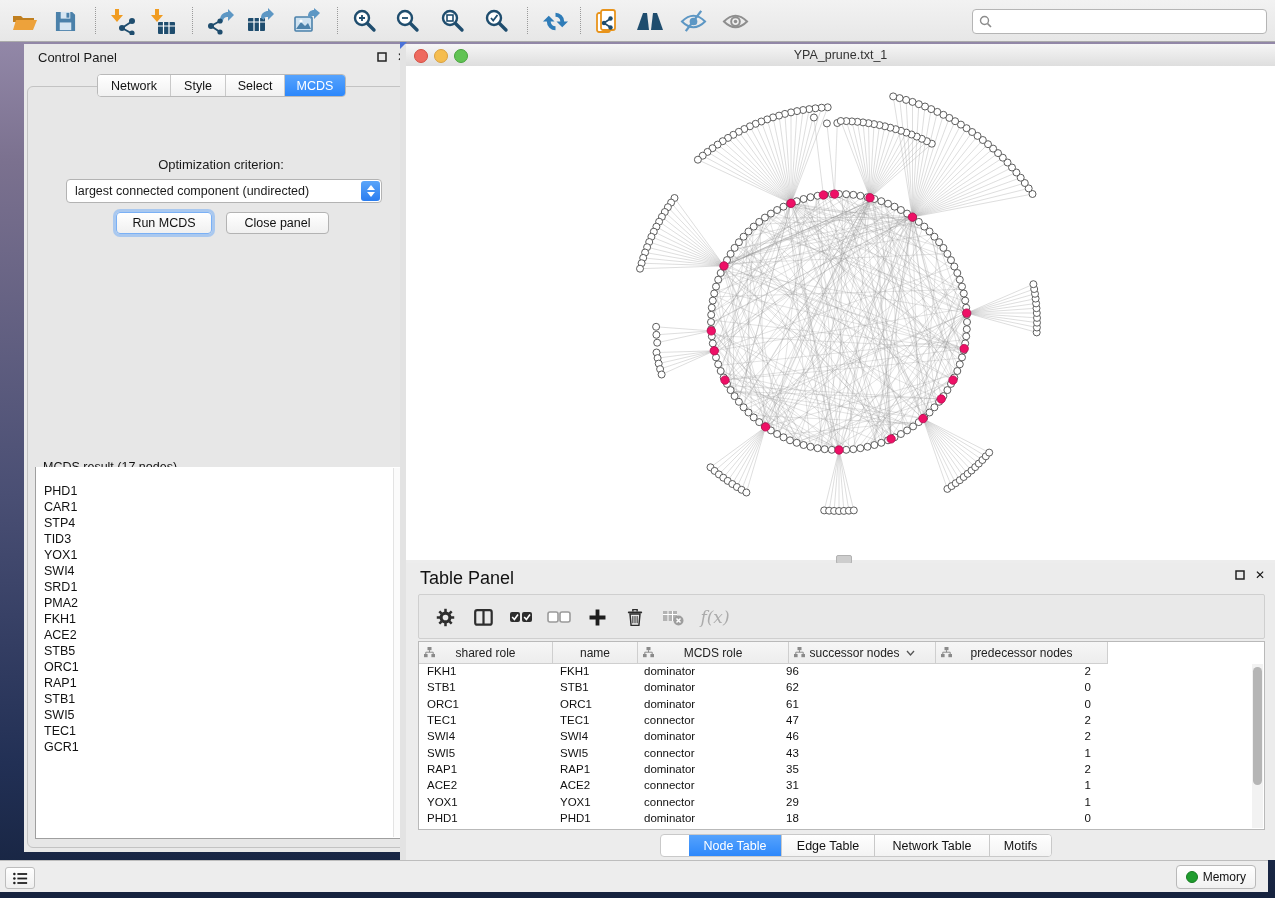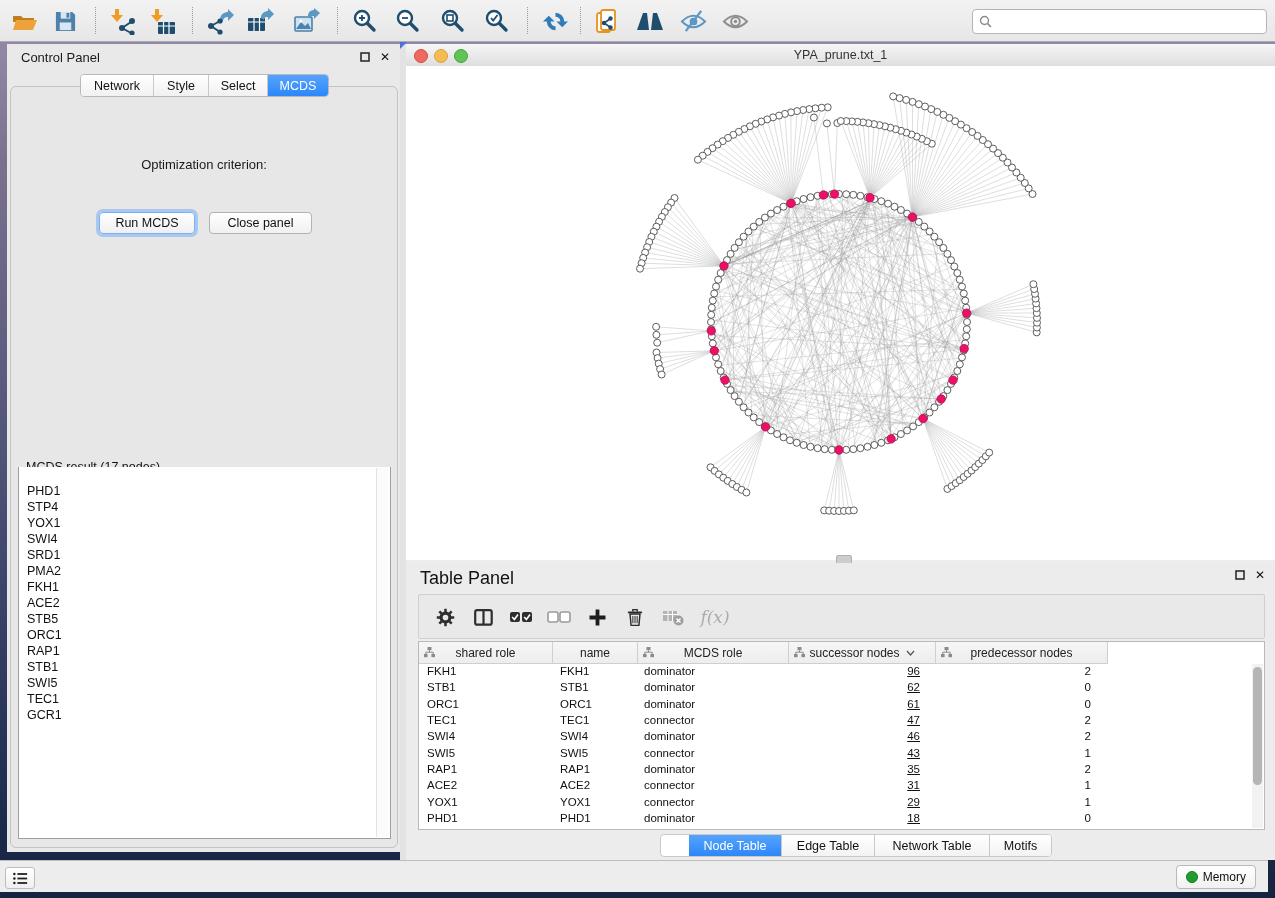--- a/index.html
+++ b/index.html
@@ -13,21 +13,21 @@
     display:flex;align-items:center;justify-content:center;padding:0;cursor:pointer;}
   .tsep{position:absolute;top:7px;height:27px;width:0;border-left:1px dotted #9a9a9a;}
   .searchbox{position:absolute;left:972px;top:9px;width:293px;height:23px;background:#fff;
     border:1px solid #b5b5b5;border-radius:4px;display:flex;align-items:center;}
   .searchbox input{border:none;outline:none;flex:1;font-size:12px;font-family:"Liberation Sans",sans-serif;background:transparent;}
   .searchbox svg{margin:0 4px 0 6px;}
   
   .wall-left{position:absolute;left:0;top:41px;width:7px;height:857px;}
   .wall-bottom{position:absolute;left:0;top:891px;width:1275px;height:7px;background:#16233f;}
   
-  .control-panel{position:absolute;left:7px;top:44px;width:393px;height:808px;background:#e9e9e9;font-size:13px;color:#1a1a1a;}
+  .control-panel{position:absolute;left:24px;top:44px;width:393px;height:808px;background:#e9e9e9;font-size:13px;color:#1a1a1a;}
   .cp-title{position:absolute;left:14px;top:6px;font-size:13px;}
   .win-mini{position:absolute;top:6px;width:14px;height:14px;display:flex;align-items:center;justify-content:center;
     background:transparent;border:none;padding:0;cursor:pointer;font-size:12px;color:#111;}
   .cp-box{position:absolute;left:3px;top:42px;width:386px;height:760px;border:1px solid #c3c3c3;border-radius:6px;background:#e7e7e7;}
   .cp-tabs{position:absolute;left:73px;top:30px;height:21px;display:flex;border:1px solid #b9b9b9;border-radius:4px;overflow:hidden;background:#fff;z-index:2;}
   .cp-tab{display:flex;align-items:center;justify-content:center;font-size:12.5px;background:linear-gradient(#ffffff,#f1f1f1);
     border-right:1px solid #c9c9c9;cursor:pointer;color:#111;}
   .cp-tab:last-child{border-right:none;}
   .cp-tab.sel{background:linear-gradient(#56a3fd,#2c87fb);color:#fff;}
   .opt-label{position:absolute;left:0;top:70px;width:100%;text-align:center;font-size:13px;}
@@ -74,21 +74,21 @@
   .hcell{position:relative;height:21px;background:linear-gradient(#f6f6f6,#ededed);border-right:1px solid #cfcfcf;border-bottom:1px solid #cfcfcf;
     display:flex;align-items:center;justify-content:center;font-size:12px;color:#222;cursor:pointer;}
   .hcell .treeic{position:absolute;left:5px;top:5px;}
   .hfill{height:21px;flex:1;border-bottom:1px solid #cfcfcf;background:#fff;}
   .tbody{position:absolute;left:0;top:21px;right:12px;bottom:0;overflow:hidden;}
   .trow{display:flex;height:16.3px;align-items:center;}
   .tcell{font-size:11.5px;white-space:nowrap;overflow:hidden;}
   .c1{width:133px;padding-left:8px;box-sizing:border-box;}
   .c2{width:84px;padding-left:8px;box-sizing:border-box;}
   .c3{width:150px;padding-left:8px;box-sizing:border-box;}
-  .c4{width:146px;text-align:right;padding-right:12px;box-sizing:border-box;text-decoration:underline;}
+  .c4{width:146px;text-align:left;padding-right:12px;box-sizing:border-box;}
   .c5{width:171px;text-align:right;padding-right:12px;box-sizing:border-box;}
   .vscroll{position:absolute;right:1px;top:22px;width:11px;bottom:1px;background:#f2f2f2;}
   .vthumb{position:absolute;left:1px;top:3px;width:9px;height:118px;background:#b5b5b5;border-radius:5px;cursor:pointer;}
   .bottom-tabs{position:absolute;left:254px;top:271px;height:21px;display:flex;border:1px solid #c9c9c9;border-radius:4px;overflow:hidden;background:#fff;}
   .btab{display:flex;align-items:center;justify-content:center;font-size:12.5px;background:linear-gradient(#ffffff,#f3f3f3);
     border-right:1px solid #c9c9c9;cursor:pointer;color:#111;}
   .btab:last-child{border-right:none;}
   .btab.sel{background:linear-gradient(#56a3fd,#2c87fb);color:#fff;margin-left:28px;}
   
   .status-bar{position:absolute;left:0;top:860px;width:1268px;height:31px;background:#ededed;border-top:1px solid #bdbdbd;}
@@ -249,38 +249,51 @@
     <div class="cp-title">Control Panel</div>
     <button class="win-mini" style="right:28px">
         <svg width="10" height="10" viewBox="0 0 10 10">
           <rect x="1" y="1" width="8" height="8" fill="none" stroke="#222" stroke-width="1.5"></rect>
         </svg>
       </button>
     <button class="win-mini" style="right:8px">✕</button>
 
     <div class="cp-box">
       <div class="opt-label">Optimization criterion:</div>
+      <div class="dropdown">
+        <span class="val">largest connected component (undirected)</span>
+        <span class="dd-step">
+          <svg width="8" height="5" viewBox="0 0 8 5">
+              <path d="M0 5l4-5 4 5z" fill="#fff"></path>
+            </svg>
+          <svg width="8" height="5" viewBox="0 0 8 5">
+              <path d="M0 0l4 5 4-5z" fill="#fff"></path>
+            </svg>
+        </span>
+      </div>
       <button class="btn focus" style="left:88px;top:125px;width:96px">Run MCDS</button>
       <button class="btn" style="left:198px;top:125px;width:103px">Close panel</button>
     </div>
 
     <div class="cp-tabs">
       <div class="cp-tab" style="width:72px">Network</div>
       <div class="cp-tab" style="width:54px">Style</div>
       <div class="cp-tab" style="width:58px">Select</div>
       <div class="cp-tab sel" style="width:60px">MCDS</div>
     </div>
 
     <div class="rb-topl"></div>
     <div class="rb-topr"></div>
     <div class="rb-legend">MCDS result (17 nodes)</div>
     <div class="resultbox">
       <div class="rb-list">
           <div class="rb-item">PHD1</div>
+          <div class="rb-item">CAR1</div>
           <div class="rb-item">STP4</div>
+          <div class="rb-item">TID3</div>
           <div class="rb-item">YOX1</div>
           <div class="rb-item">SWI4</div>
           <div class="rb-item">SRD1</div>
           <div class="rb-item">PMA2</div>
           <div class="rb-item">FKH1</div>
           <div class="rb-item">ACE2</div>
           <div class="rb-item">STB5</div>
           <div class="rb-item">ORC1</div>
           <div class="rb-item">RAP1</div>
           <div class="rb-item">STB1</div>

